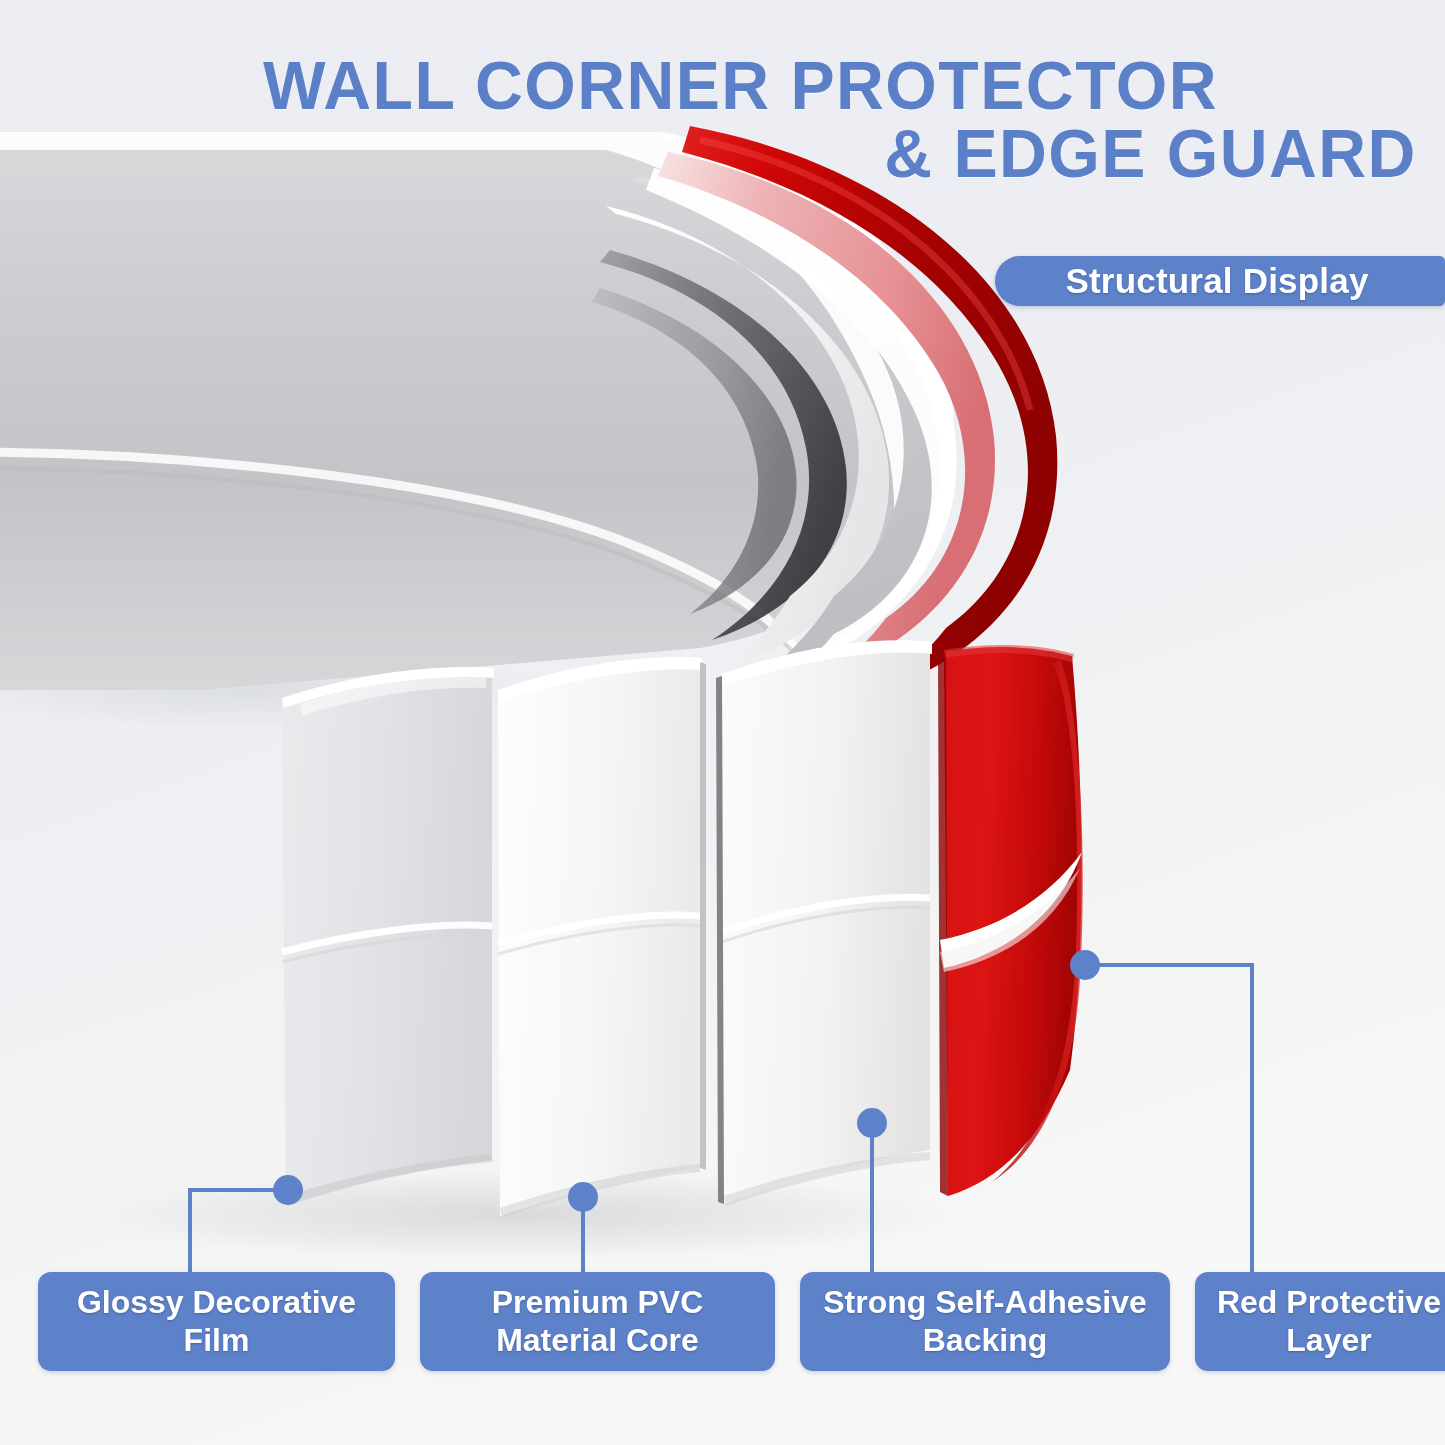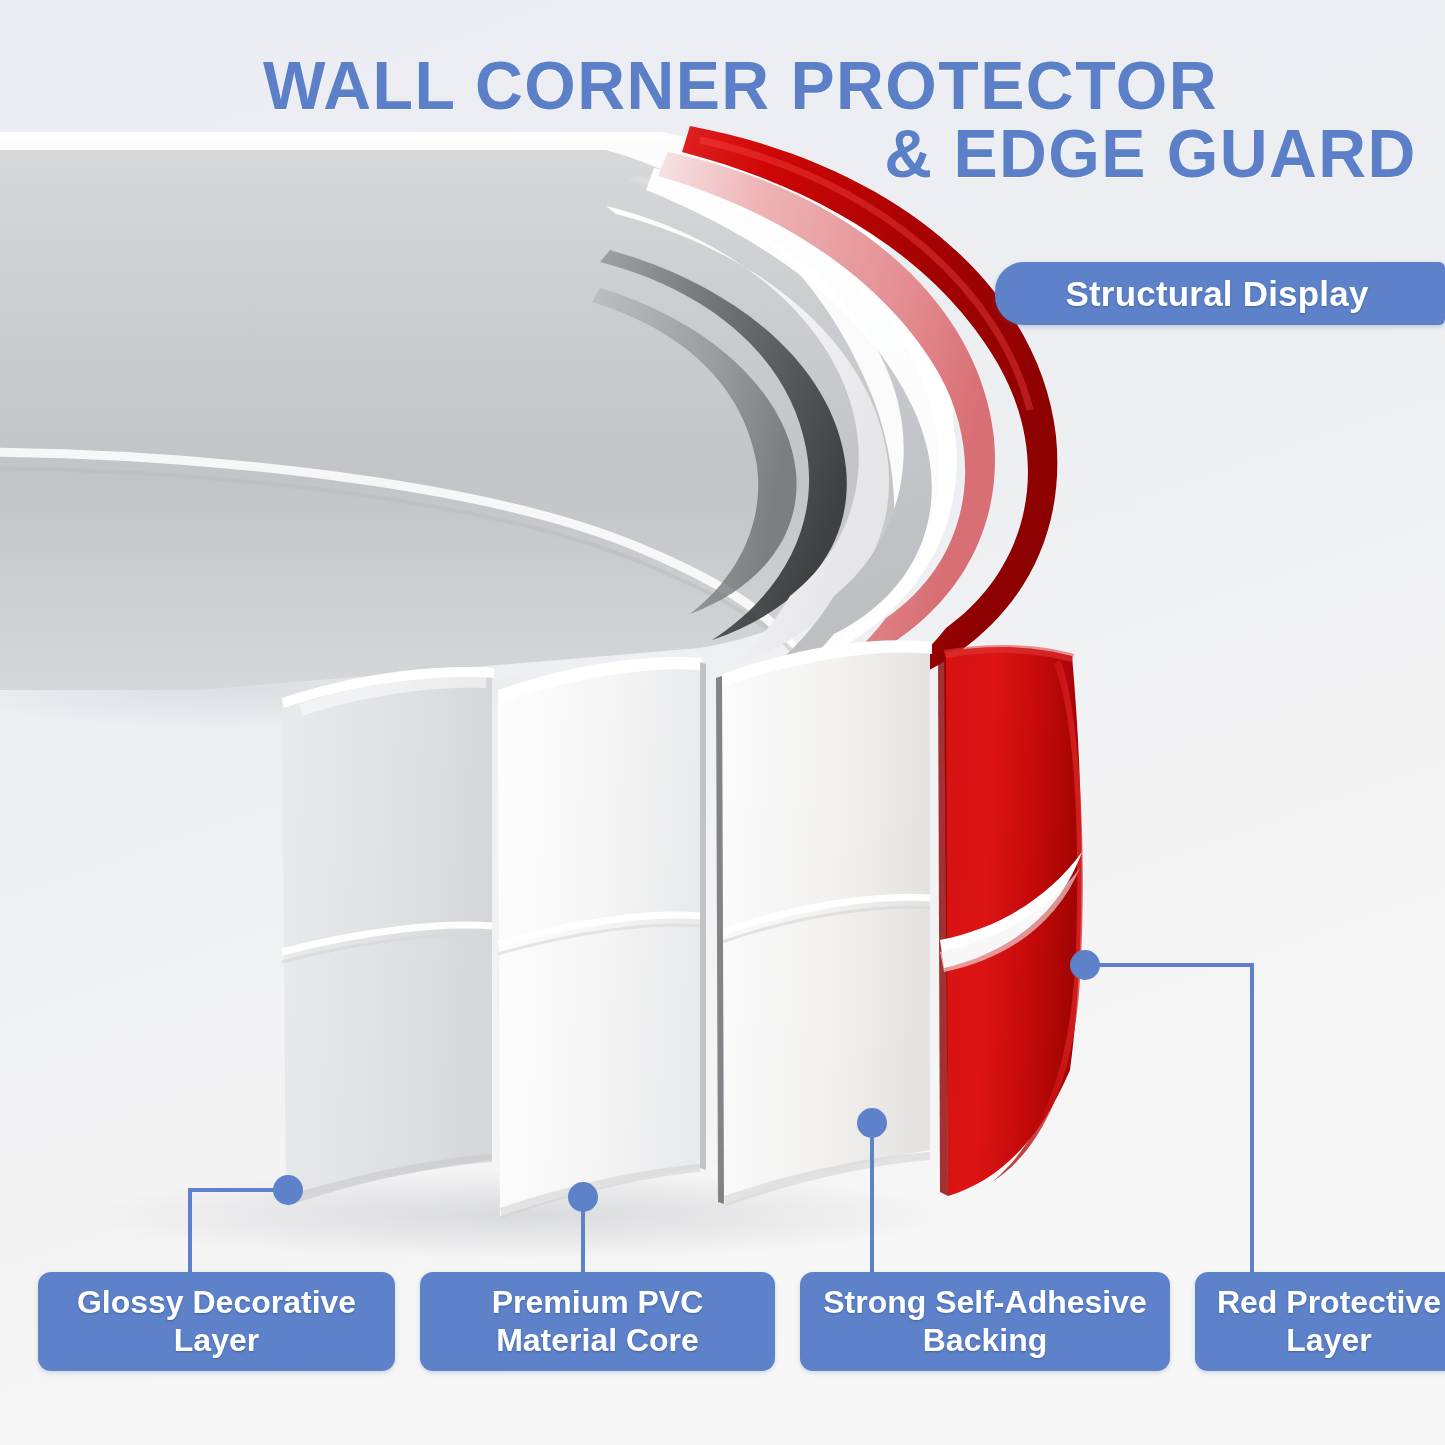--- a/index.html
+++ b/index.html
@@ -30,22 +30,22 @@
     line-height:0.99;
     color:#5b80c8;
     text-shadow:0 1px 0 rgba(255,255,255,.65);
     transform:scaleX(.96);
   }
   .title-line.l2{text-align:right;padding-right:8px;}
   .title-line.l1{text-align:center;}
 
   
   .badge{
-    position:absolute;left:995px;top:262px;
-    height:63px;width:450px;
+    position:absolute;left:995px;top:256px;
+    height:50px;width:450px;
     background:#5d82c9;
     border-top-left-radius:29px;border-bottom-left-radius:29px;
     border-top-right-radius:6px;border-bottom-right-radius:6px;
     box-shadow:0 2px 5px rgba(80,100,150,.28);
     display:flex;align-items:center;justify-content:center;
   }
   .badge-text{
     color:#ffffff;font-size:35px;font-weight:bold;
     letter-spacing:.2px;
     text-shadow:0 1px 2px rgba(40,60,110,.45);
@@ -343,21 +343,21 @@
     <span class="title-line l1">WALL CORNER PROTECTOR</span>
     <span class="title-line l2">&amp; EDGE GUARD</span>
   </div>
 
   <div class="badge">
     <span class="badge-text">Structural Display</span>
   </div>
 
   <div class="label" id="label-0">
     <span>
-      <span>Glossy Decorative</span><br><span>Layer</span>
+      <span>Glossy Decorative</span><br><span>Film</span>
     </span>
   </div>
 
   <div class="label" id="label-2">
     <span>
       <span>Strong Self-Adhesive</span><br><span>Backing</span>
     </span>
   </div>
 
   <div class="label" id="label-1">

